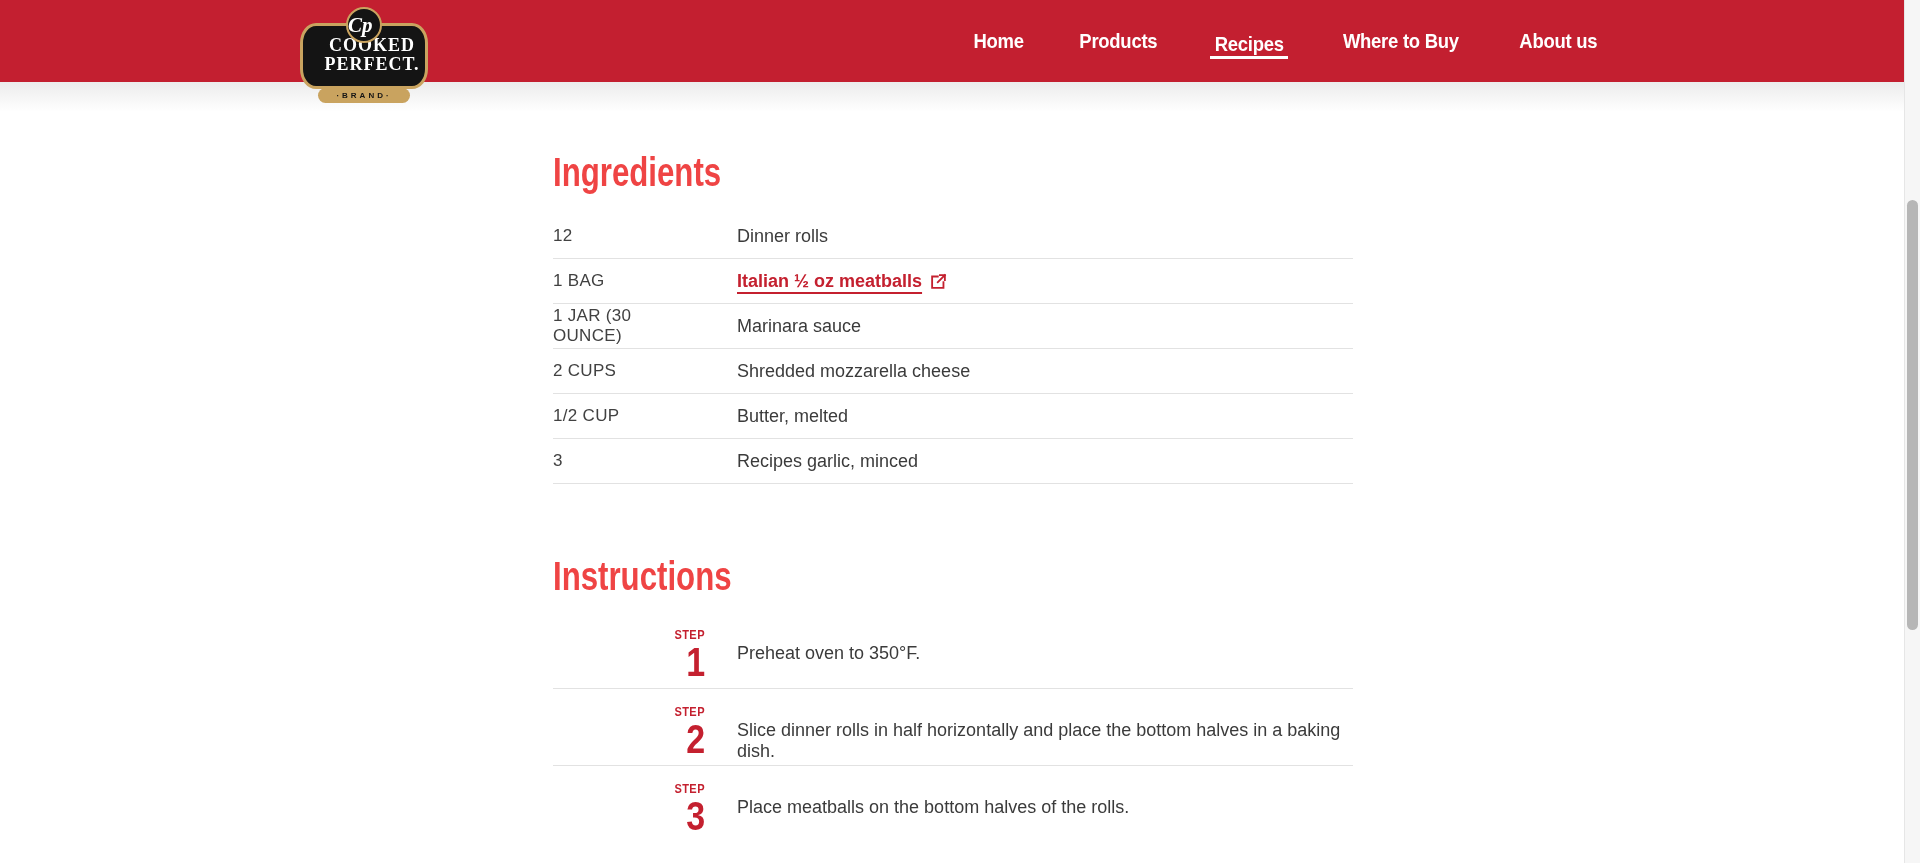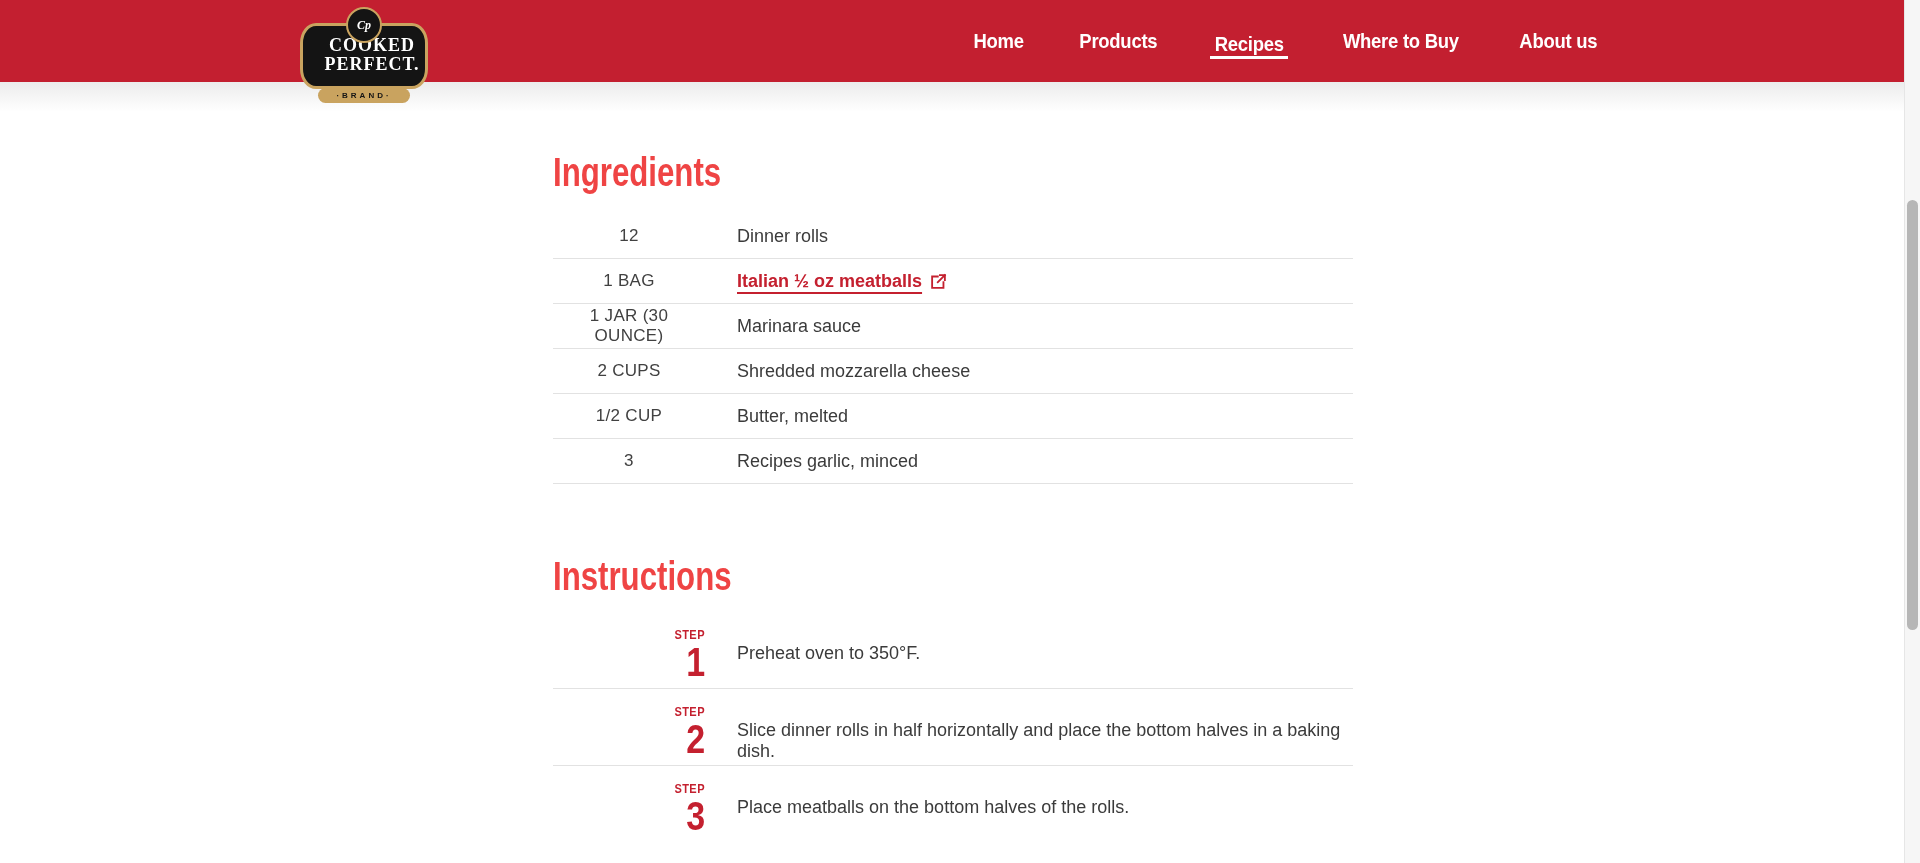--- a/index.html
+++ b/index.html
@@ -9,22 +9,22 @@
   
   .header { position:absolute; top:0; left:0; width:1904px; height:82px;
             background:#c31f30; }
   .header-shadow { position:absolute; top:82px; left:0; width:1904px; height:30px;
             background:linear-gradient(#ececec, #ffffff); }
 
   
   .logo { position:absolute; left:300px; top:7px; width:128px; height:96px; cursor:pointer; z-index:5; }
   .logo-circle { position:absolute; top:0; left:50%; transform:translateX(-50%);
             width:36px; height:36px; border-radius:50%; background:#141414;
-            border:2px solid #c9a35f; z-index:3; display:flex; align-items:center; justify-content:center;
-            color:#ffffff; font-family:"Liberation Serif", serif; font-style:italic; font-size:12px; font-weight:700; }
+            border:2px solid #c9a35f; z-index:3; display:flex; align-items:center; justify-content:flex-start;
+            color:#ffffff; font-family:"Liberation Serif", serif; font-style:italic; font-size:21px; font-weight:700; }
   .logo-badge { position:absolute; top:16px; left:0; width:100%; height:66px;
             background:#141414; border:3px solid #c9a35f; border-radius:16px / 20px;
             box-shadow:0 0 0 2px #141414 inset; display:flex; flex-direction:column;
             align-items:center; justify-content:flex-start; padding-top:10px; z-index:2;padding-left:16px; }
   .logo-line1, .logo-line2 { color:#ffffff; font-family:"Liberation Serif", serif;
             font-weight:700; font-size:18px; letter-spacing:1px; line-height:1.05;
             transform:scaleY(1.05); white-space:nowrap; }
   .logo-banner { position:absolute; bottom:0; left:50%; transform:translateX(-50%);
             width:92px; height:15px; background:#c9a35f; border-radius:8px;
             color:#141414; font-size:8px; font-weight:700; letter-spacing:3px;
@@ -48,21 +48,21 @@
   .content { position:absolute; left:553px; top:82px; width:800px; }
 
   .section-title { margin:0; color:#ef4444; font-size:40px; font-weight:700; line-height:1; }
   .section-title > span { display:inline-block; transform:scaleX(0.78); transform-origin:left; letter-spacing:0; }
   .title-ingredients { margin-top:70px; }
   .title-instructions { margin-top:72px; }
 
   
   .ing-table { margin-top:22px; }
   .ing-row { display:flex; align-items:center; height:45px; border-bottom:1px solid #e2e2e2; }
-  .ing-qty { width:152px; flex:none; text-align:center; font-size:17px; color:#414141; letter-spacing:0.3px; }
+  .ing-qty { width:152px; flex:none; text-align:left; font-size:17px; color:#414141; letter-spacing:0.3px; }
   .ing-item { margin-left:32px; font-size:18px; color:#3b3b3b; display:flex; align-items:center; }
   .ing-link { color:#c4202f; font-weight:700; cursor:pointer; display:inline-flex; align-items:center; gap:8px; }
   .ing-link .link-text { text-decoration:underline; text-decoration-thickness:2px; text-underline-offset:5px; }
   .ext-icon { width:17px; height:17px; display:inline-block; }
 
   
   .steps { margin-top:16px; }
   .step-row { display:flex; padding-top:16px; height:77px; border-bottom:1px solid #e2e2e2; }
   .step-row:last-child { border-bottom:none; height:auto; }
   .step-left { width:152px; flex:none; text-align:right; }

